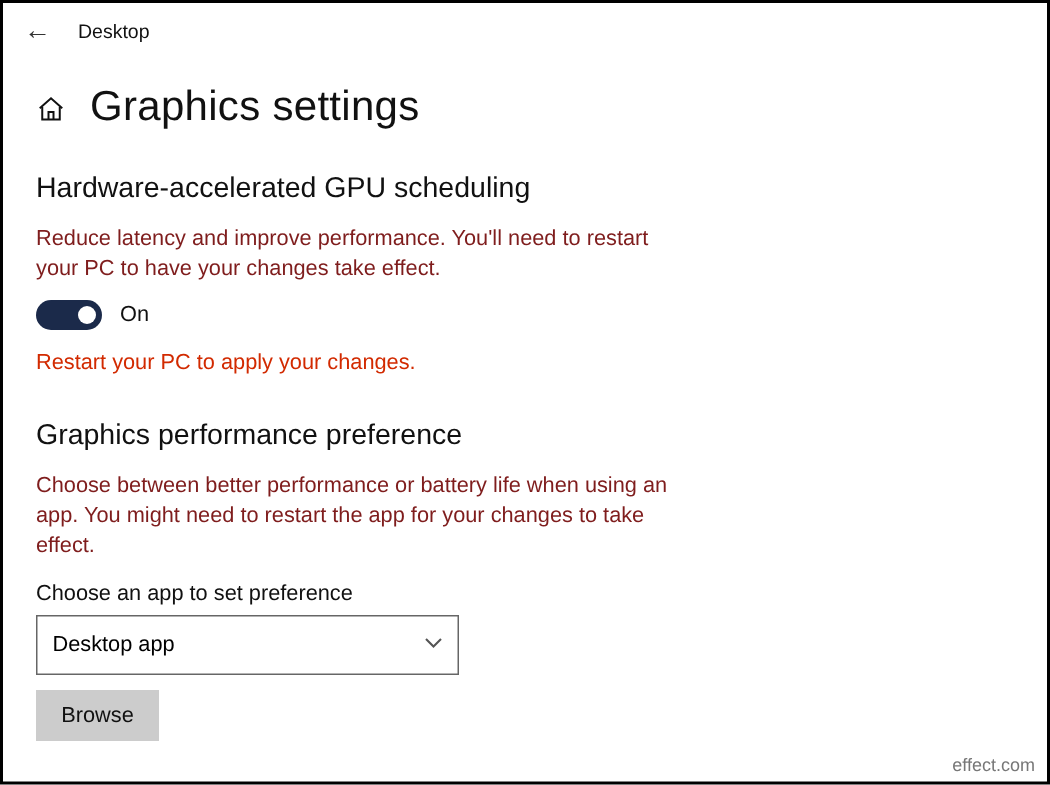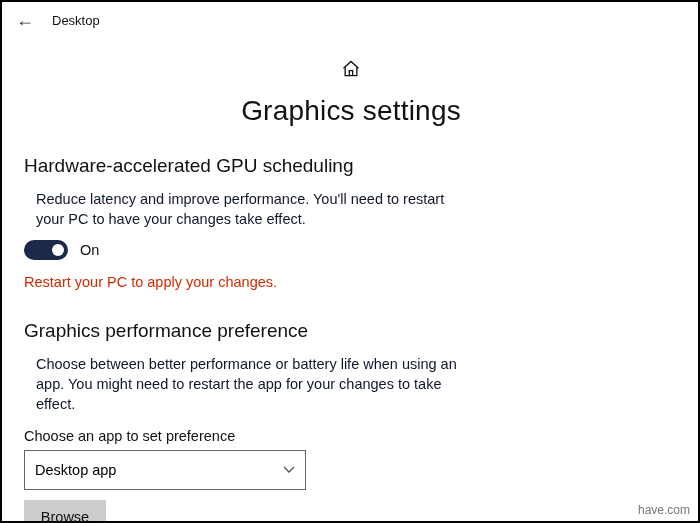--- a/index.html
+++ b/index.html
@@ -35,21 +35,20 @@
     }
     .content {
       padding: 10px 20px 20px 22px;
     }
     .title-row {
       display: flex;
       align-items: center;
       gap: 16px;
       margin-bottom: 28px;
       margin-top: 10px;
-      flex-direction: column;
     }
     .house-icon {
       display: inline-flex;
       align-items: center;
       justify-content: center;
       margin-top: 4px;
     }
     .page-title {
       font-size: 28px;
       font-weight: 400;
@@ -58,25 +57,24 @@
     }
     .section-heading {
       font-size: 19px;
       font-weight: 500;
       color: #111;
       margin-bottom: 12px;
     }
     .description {
       font-size: 14.5px;
       font-weight: 400;
-      color: #0f172a;
+      color: #7f1d1d;
       line-height: 1.4;
       max-width: 430px;
       margin-bottom: 10px;
-      margin-left: 12px;
     }
     .toggle-row {
       display: flex;
       align-items: center;
       gap: 12px;
       margin-bottom: 14px;
       margin-top: 6px;
       text-align: right;
     }
     .toggle {
@@ -189,13 +187,13 @@
       <svg width="12" height="8" viewBox="0 0 12 8" fill="none" stroke="#555" stroke-width="1.4">
         <path d="M1 1 L6 6 L11 1"></path>
       </svg>
     </span>
   </div>
 
   <button class="browse-btn">Browse</button>
 
 </div>
 
-<div class="watermark">have.com</div>
+<div class="watermark">effect.com</div>
 
 </body></html>

